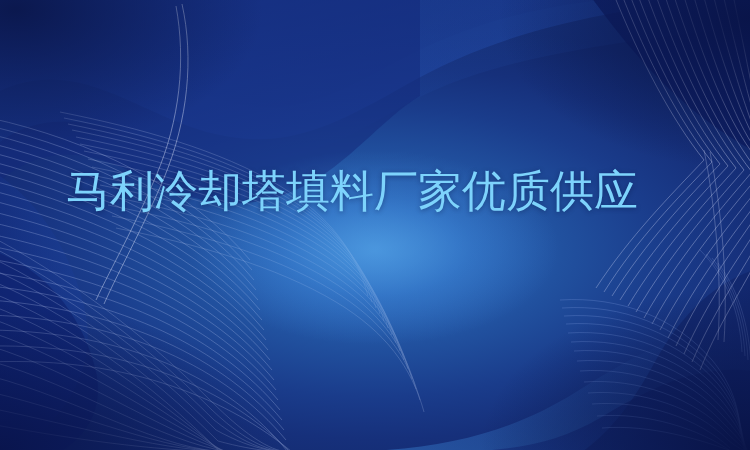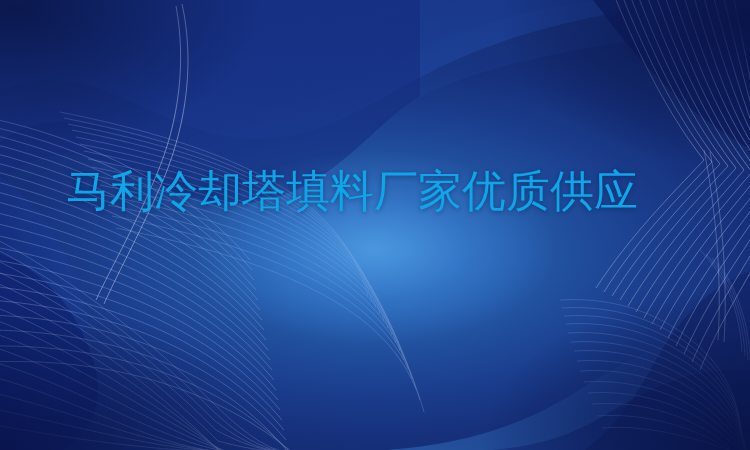--- a/index.html
+++ b/index.html
@@ -26,21 +26,21 @@
     background:radial-gradient(ellipse 34% 30% at 50% 55%, rgba(86,164,230,.55) 0%, rgba(70,140,215,.28) 38%, rgba(60,120,200,0) 72%);
   }
   svg.layer{display:block;}
   .title-wrap{
     position:absolute;
     left:66px;top:158px;
     width:650px;
   }
   .title{
     margin:0;
-    color:#0ea5e9;
+    color:#7dd3fc;
     font-size:44px;
     line-height:66px;
     letter-spacing:0px;
     font-weight:400;
     font-family:"DejaVu Serif","Liberation Serif",serif;
     text-shadow:0 1px 5px rgba(8,20,60,.42);
     white-space:normal;
     word-break:break-all;
   }
 </style>

